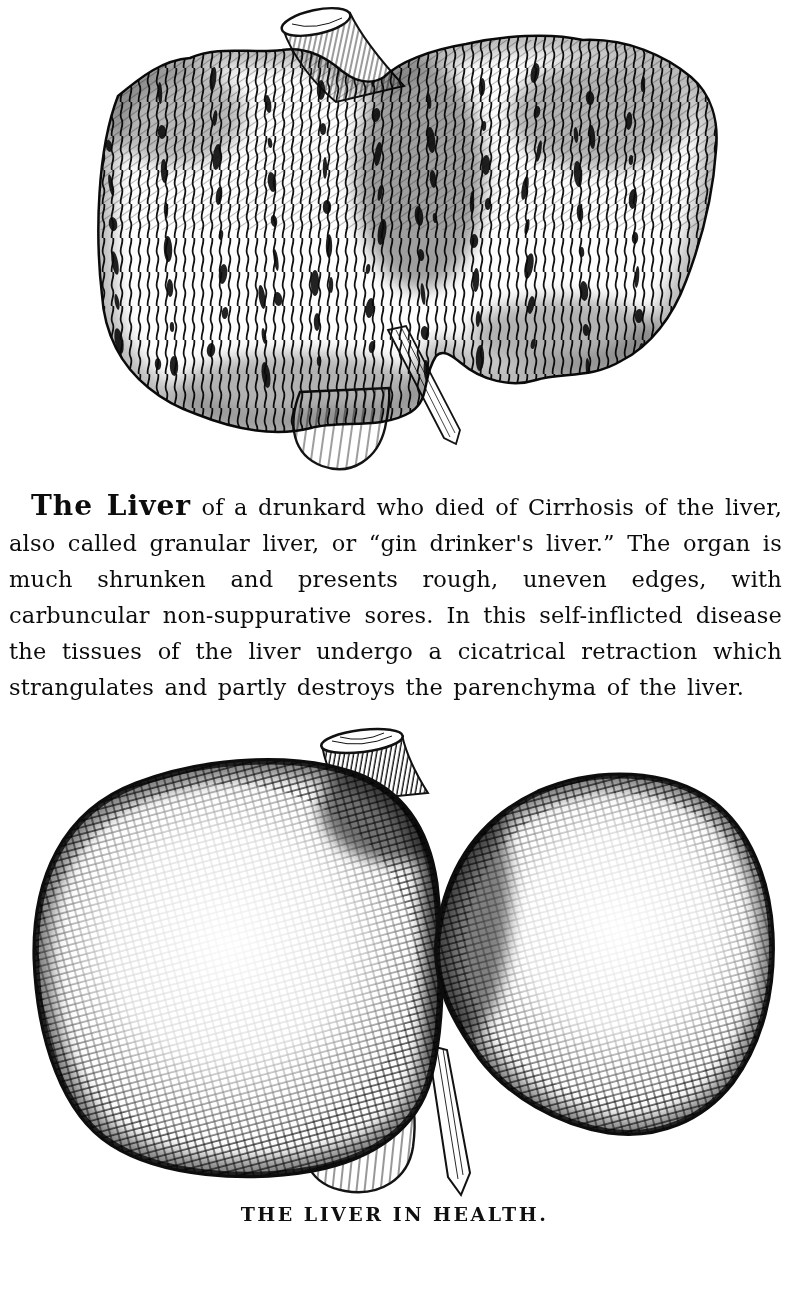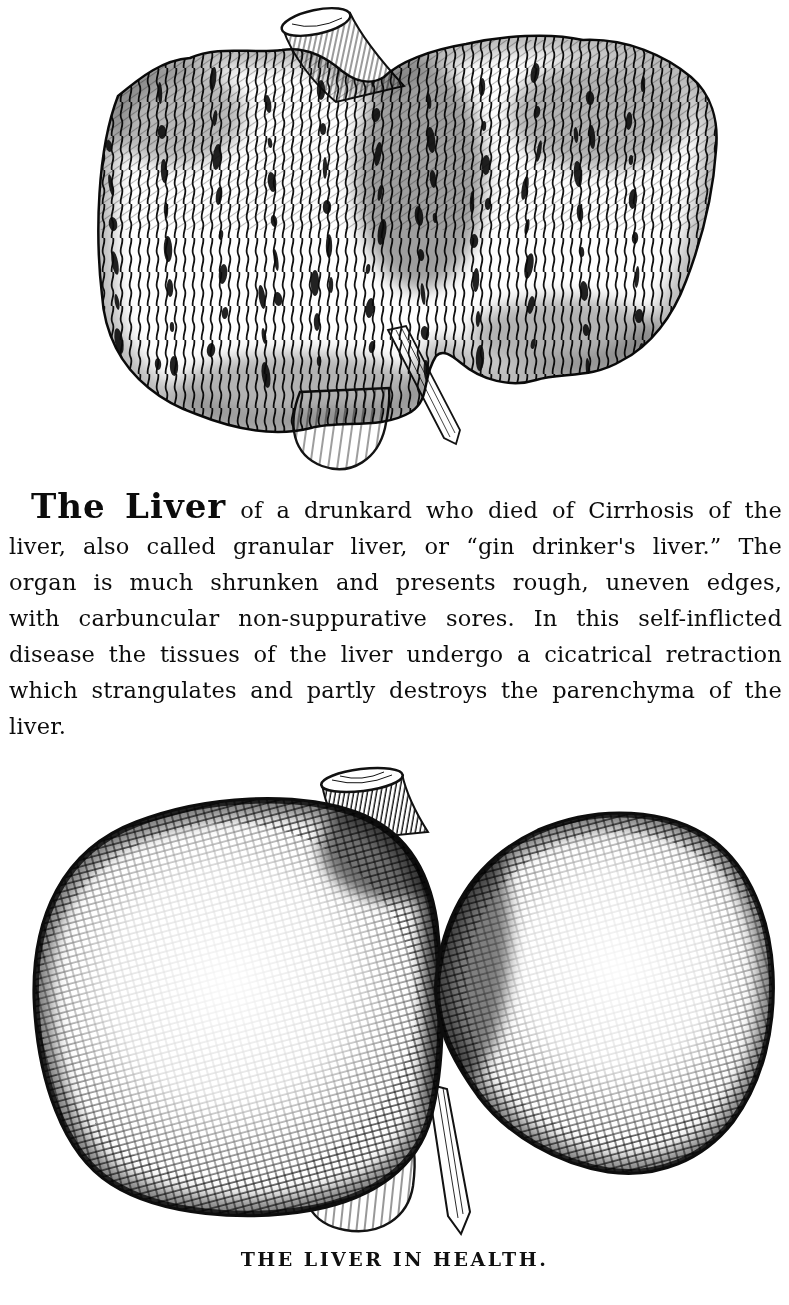--- a/index.html
+++ b/index.html
@@ -17,25 +17,25 @@
     font-size:22.5px;
     line-height:36px;
     text-align:justify;
     text-indent:22px;
     letter-spacing:.2px;
     word-spacing:3px;
     color:#0c0c0c;
   }
   .lead{
     font-weight:bold;
-    font-size:34px;
+    font-size:28px;
     letter-spacing:1px;
   }
   .caption{
-    margin-top:6px;
+    margin-top:0;
     text-align:center;
     font-weight:bold;
     font-size:19px;
     letter-spacing:2.5px;
     color:#101010;
   }
 </style>
 </head>
 <body>
 

